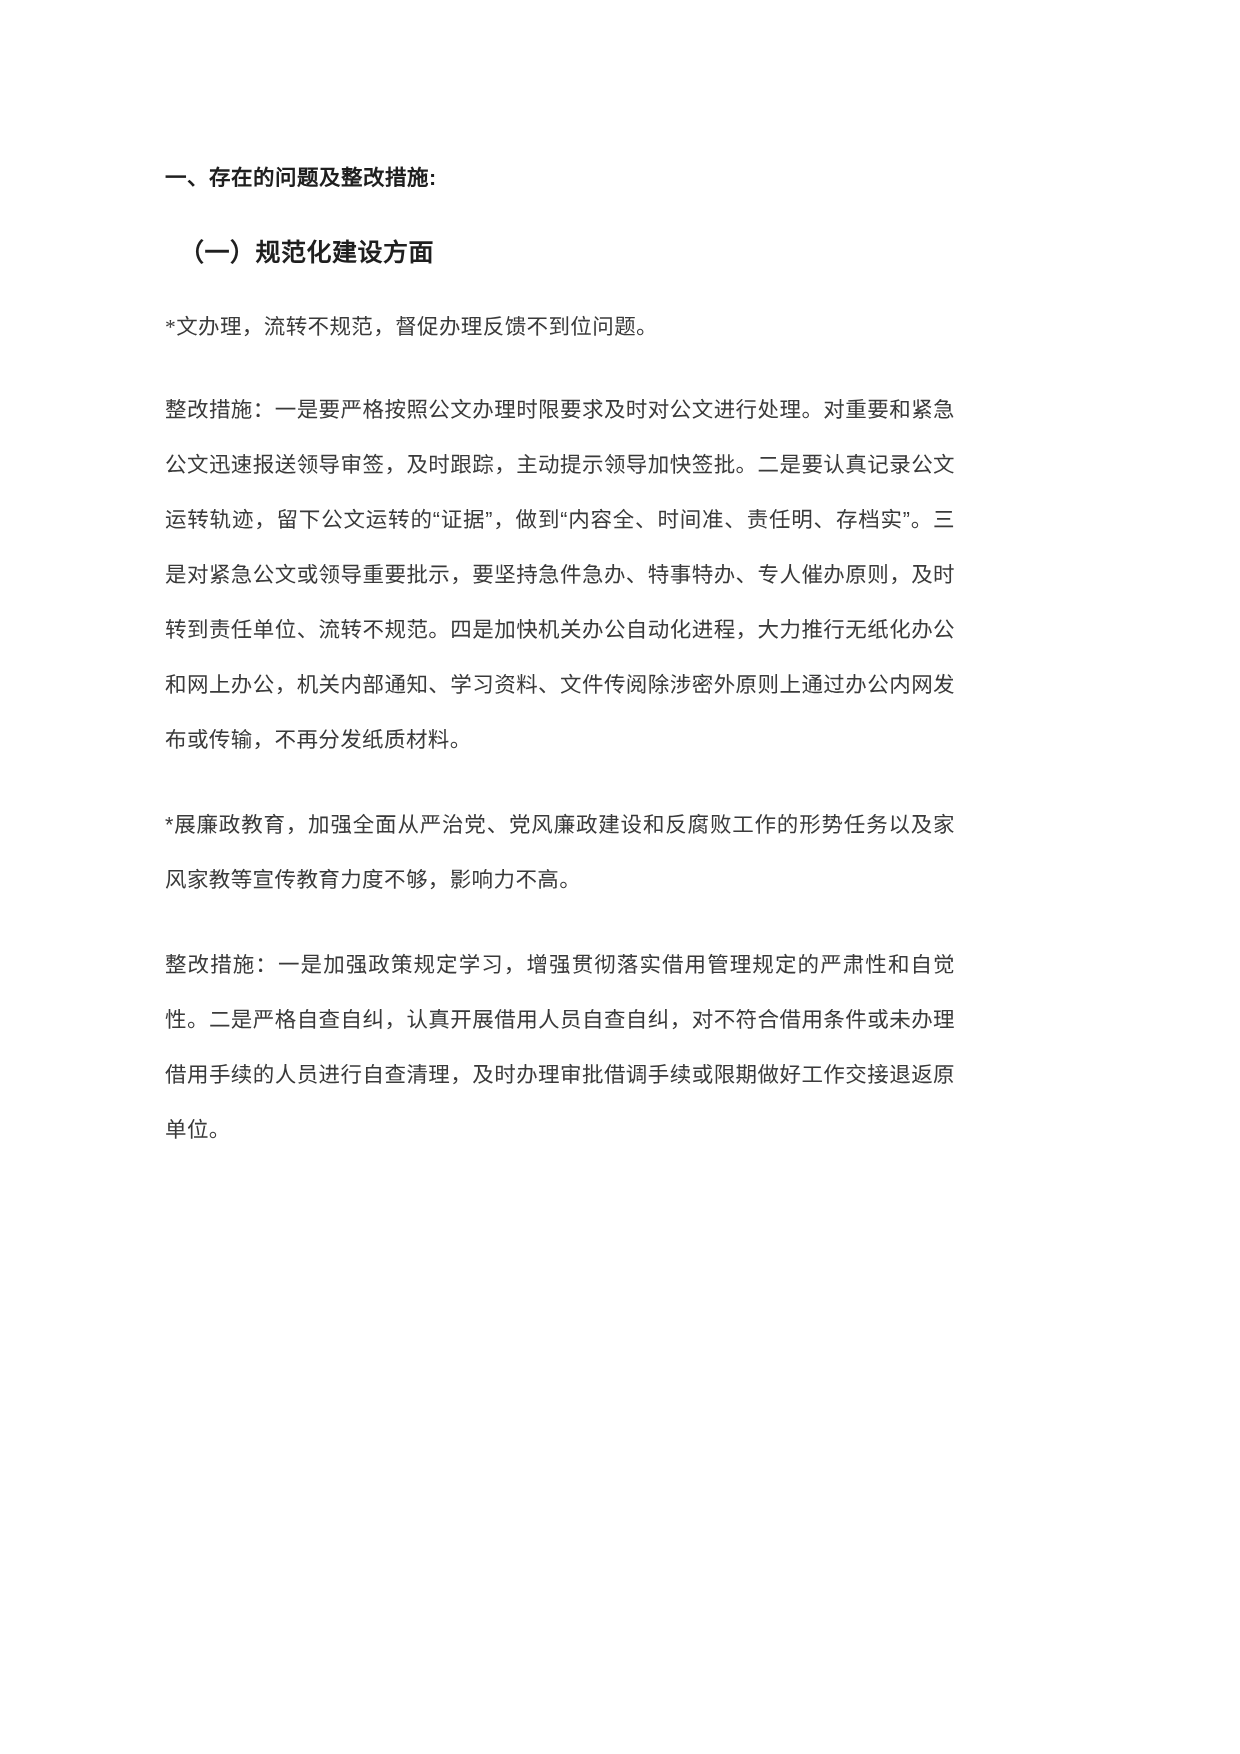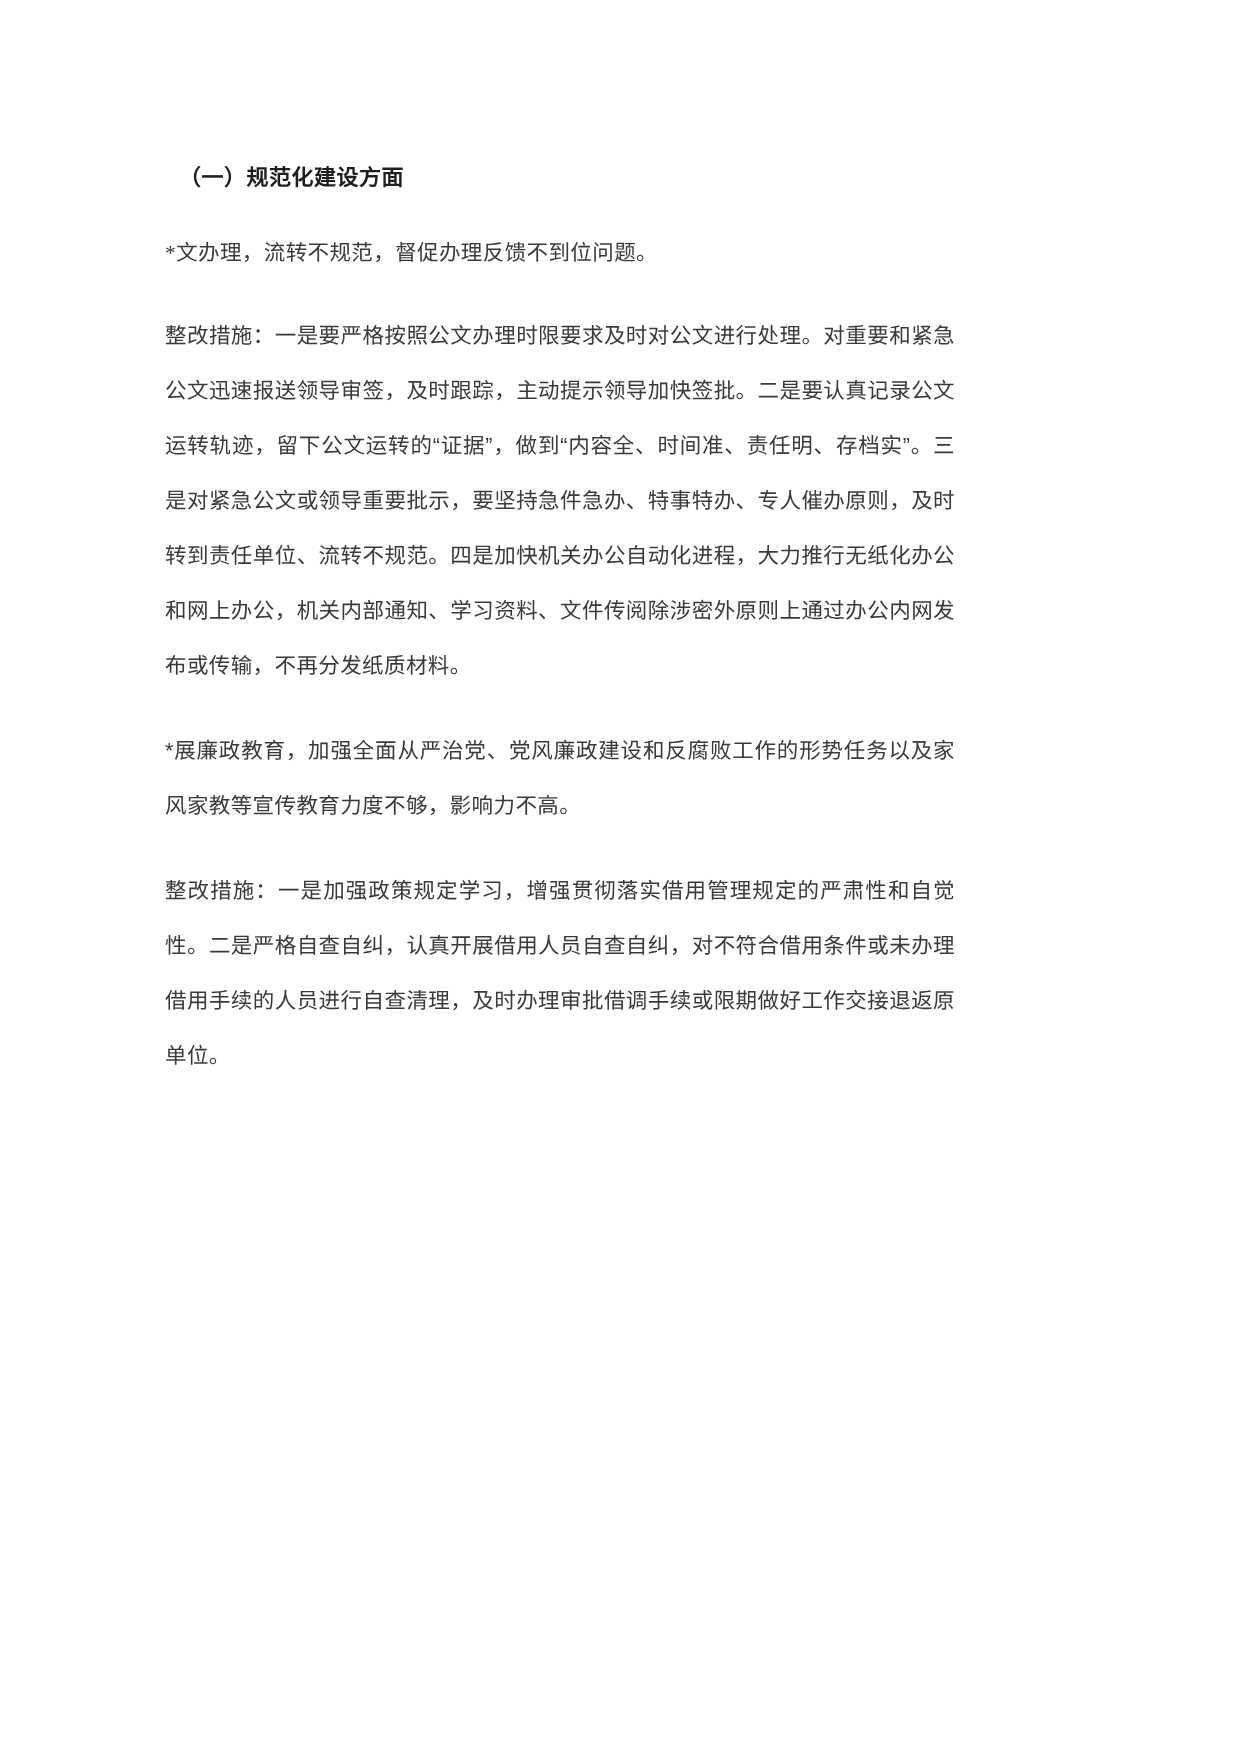--- a/index.html
+++ b/index.html
@@ -41,37 +41,38 @@
     margin: 0 0 26px 0;
     font-size: 21.5px;
     line-height: 48px;
     font-weight: bold;
     color: #1f1f1f;
     letter-spacing: 0.5px;
   }
   h3.subheading {
     margin: 0 0 24px 0;
     padding-left: 14px;
-    font-size: 22px;
+    font-size: 25px;
     line-height: 48px;
     font-weight: bold;
     color: #1f1f1f;
     letter-spacing: 0.5px;
   }
   .spacer-sm { height: 6px; }
 </style>
 </head>
 <body>
 
 <div class="page">
   <div class="doc-body">
 
 
     <div class="spacer-sm"></div>
 
+    <h2 class="heading">一、存在的问题及整改措施:</h2>
 
     <h3 class="subheading">（一）规范化建设方面</h3>
 
     <p class="para tight">*文办理，流转不规范，督促办理反馈不到位问题。</p>
 
     <p class="para">整改措施：一是要严格按照公文办理时限要求及时对公文进行处理。对重要和紧急公文迅速报送领导审签，及时跟踪，主动提示领导加快签批。二是要认真记录公文运转轨迹，留下公文运转的“证据”，做到“内容全、时间准、责任明、存档实”。三是对紧急公文或领导重要批示，要坚持急件急办、特事特办、专人催办原则，及时转到责任单位、流转不规范。四是加快机关办公自动化进程，大力推行无纸化办公和网上办公，机关内部通知、学习资料、文件传阅除涉密外原则上通过办公内网发布或传输，不再分发纸质材料。</p>
 
 
     <p class="para">*展廉政教育，加强全面从严治党、党风廉政建设和反腐败工作的形势任务以及家风家教等宣传教育力度不够，影响力不高。</p>
 

